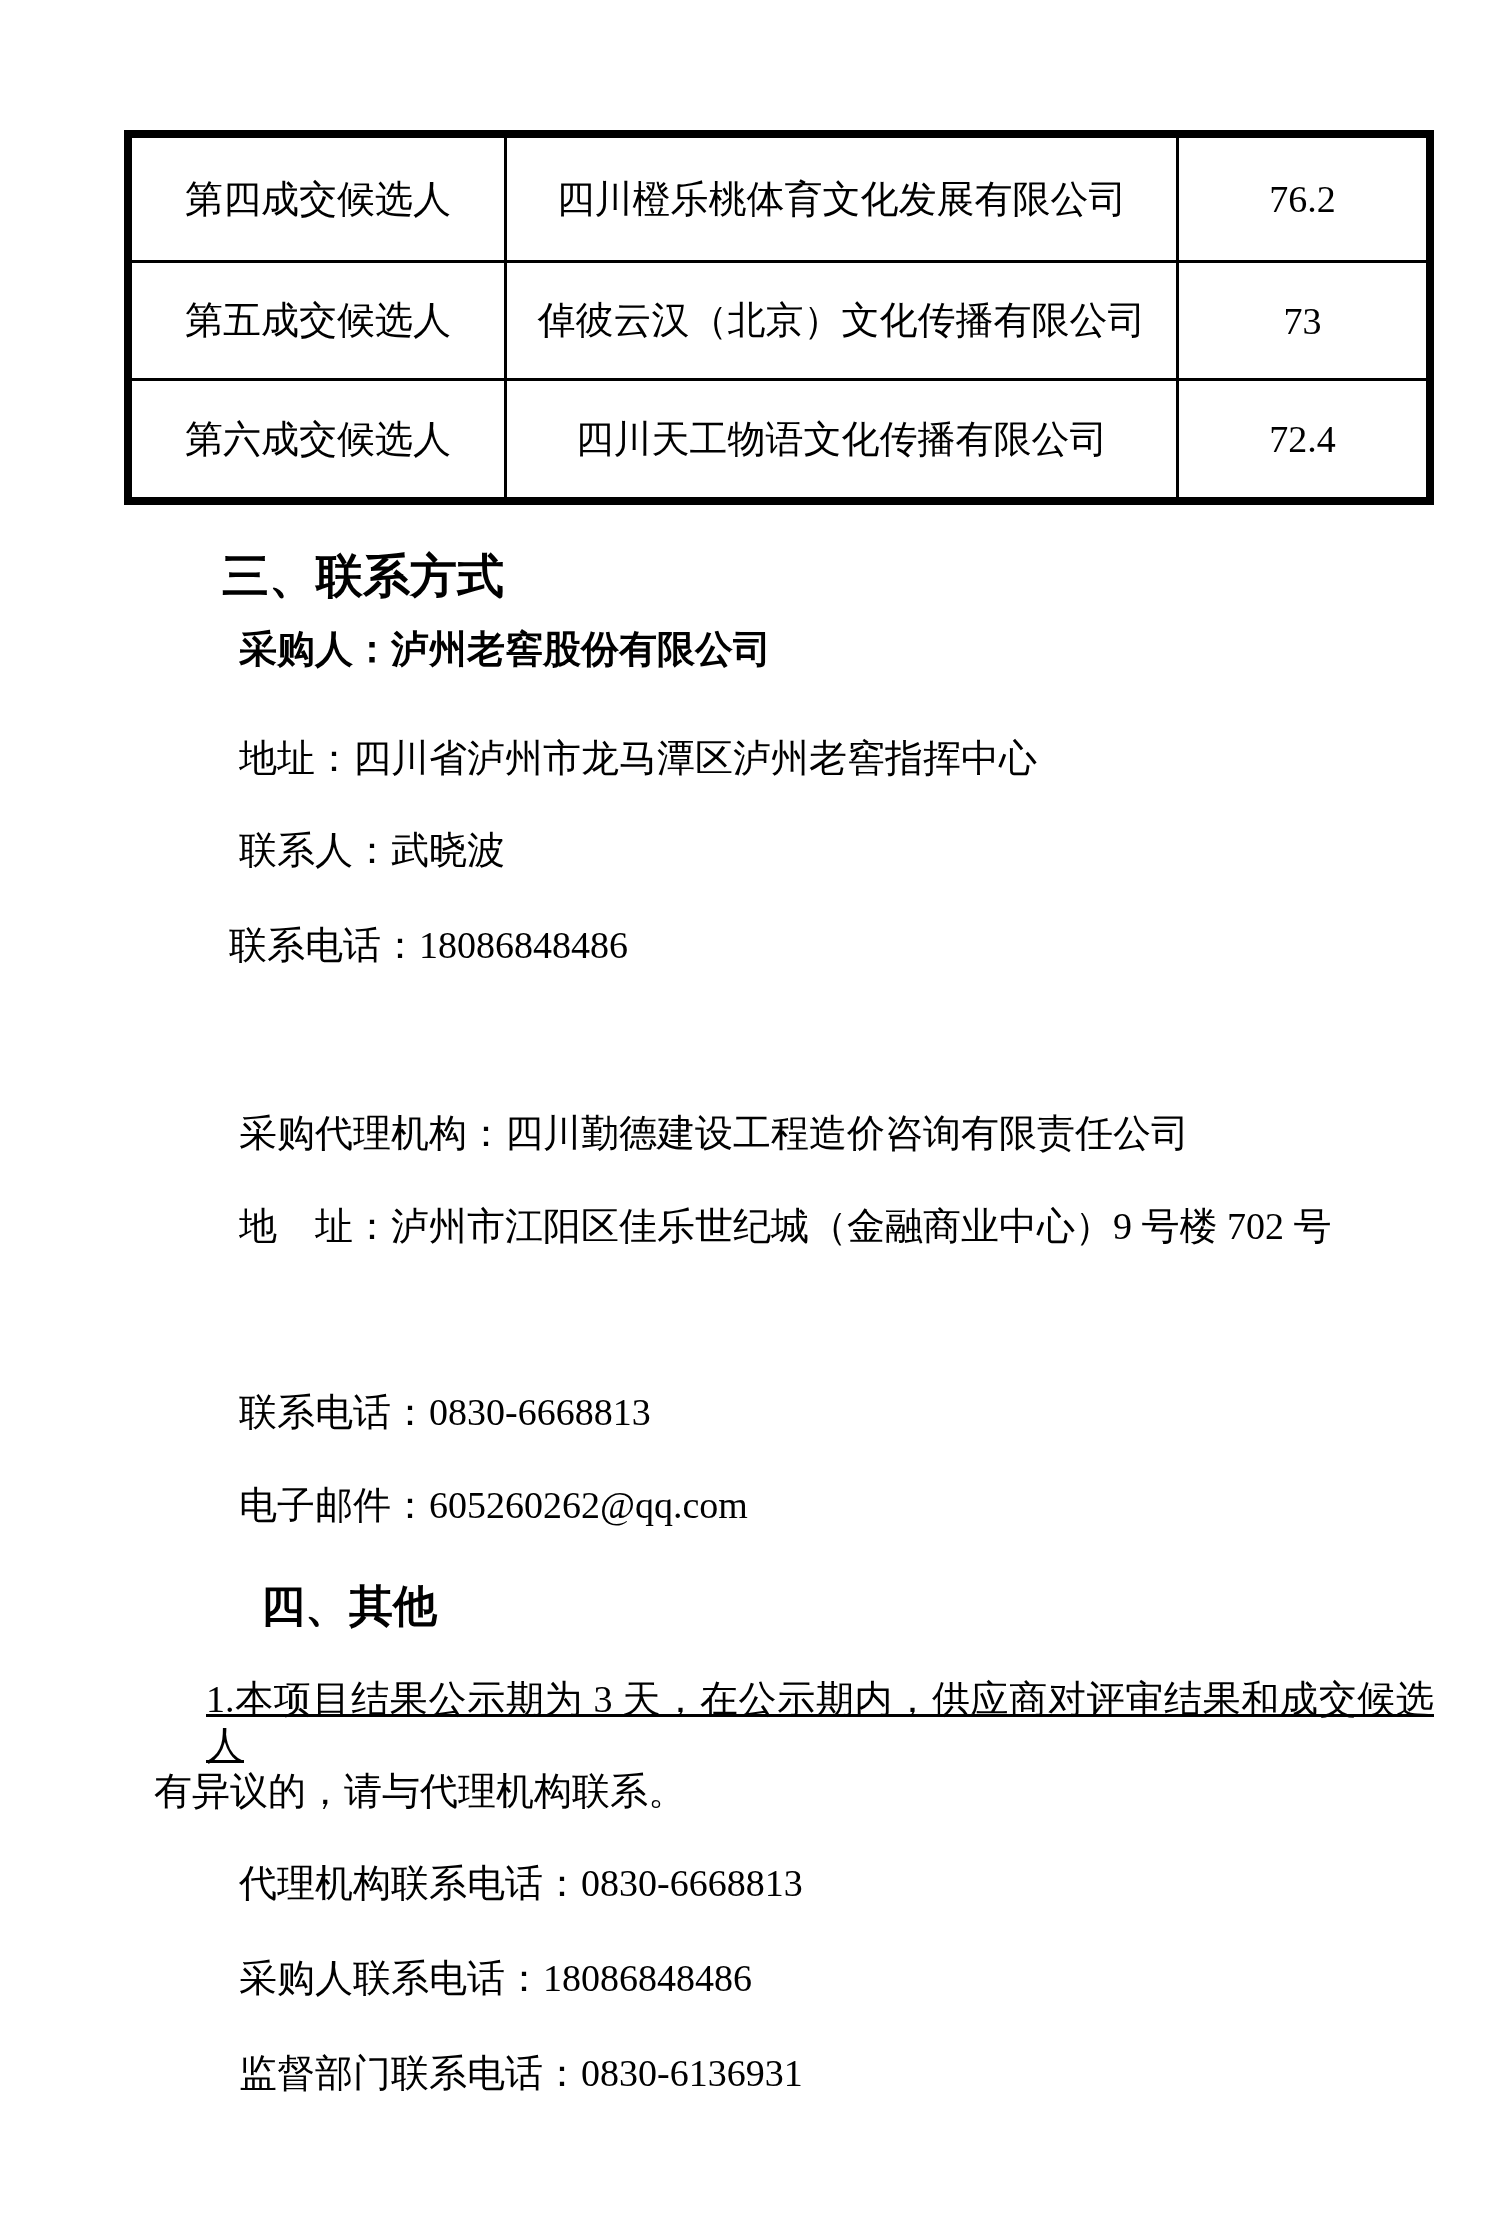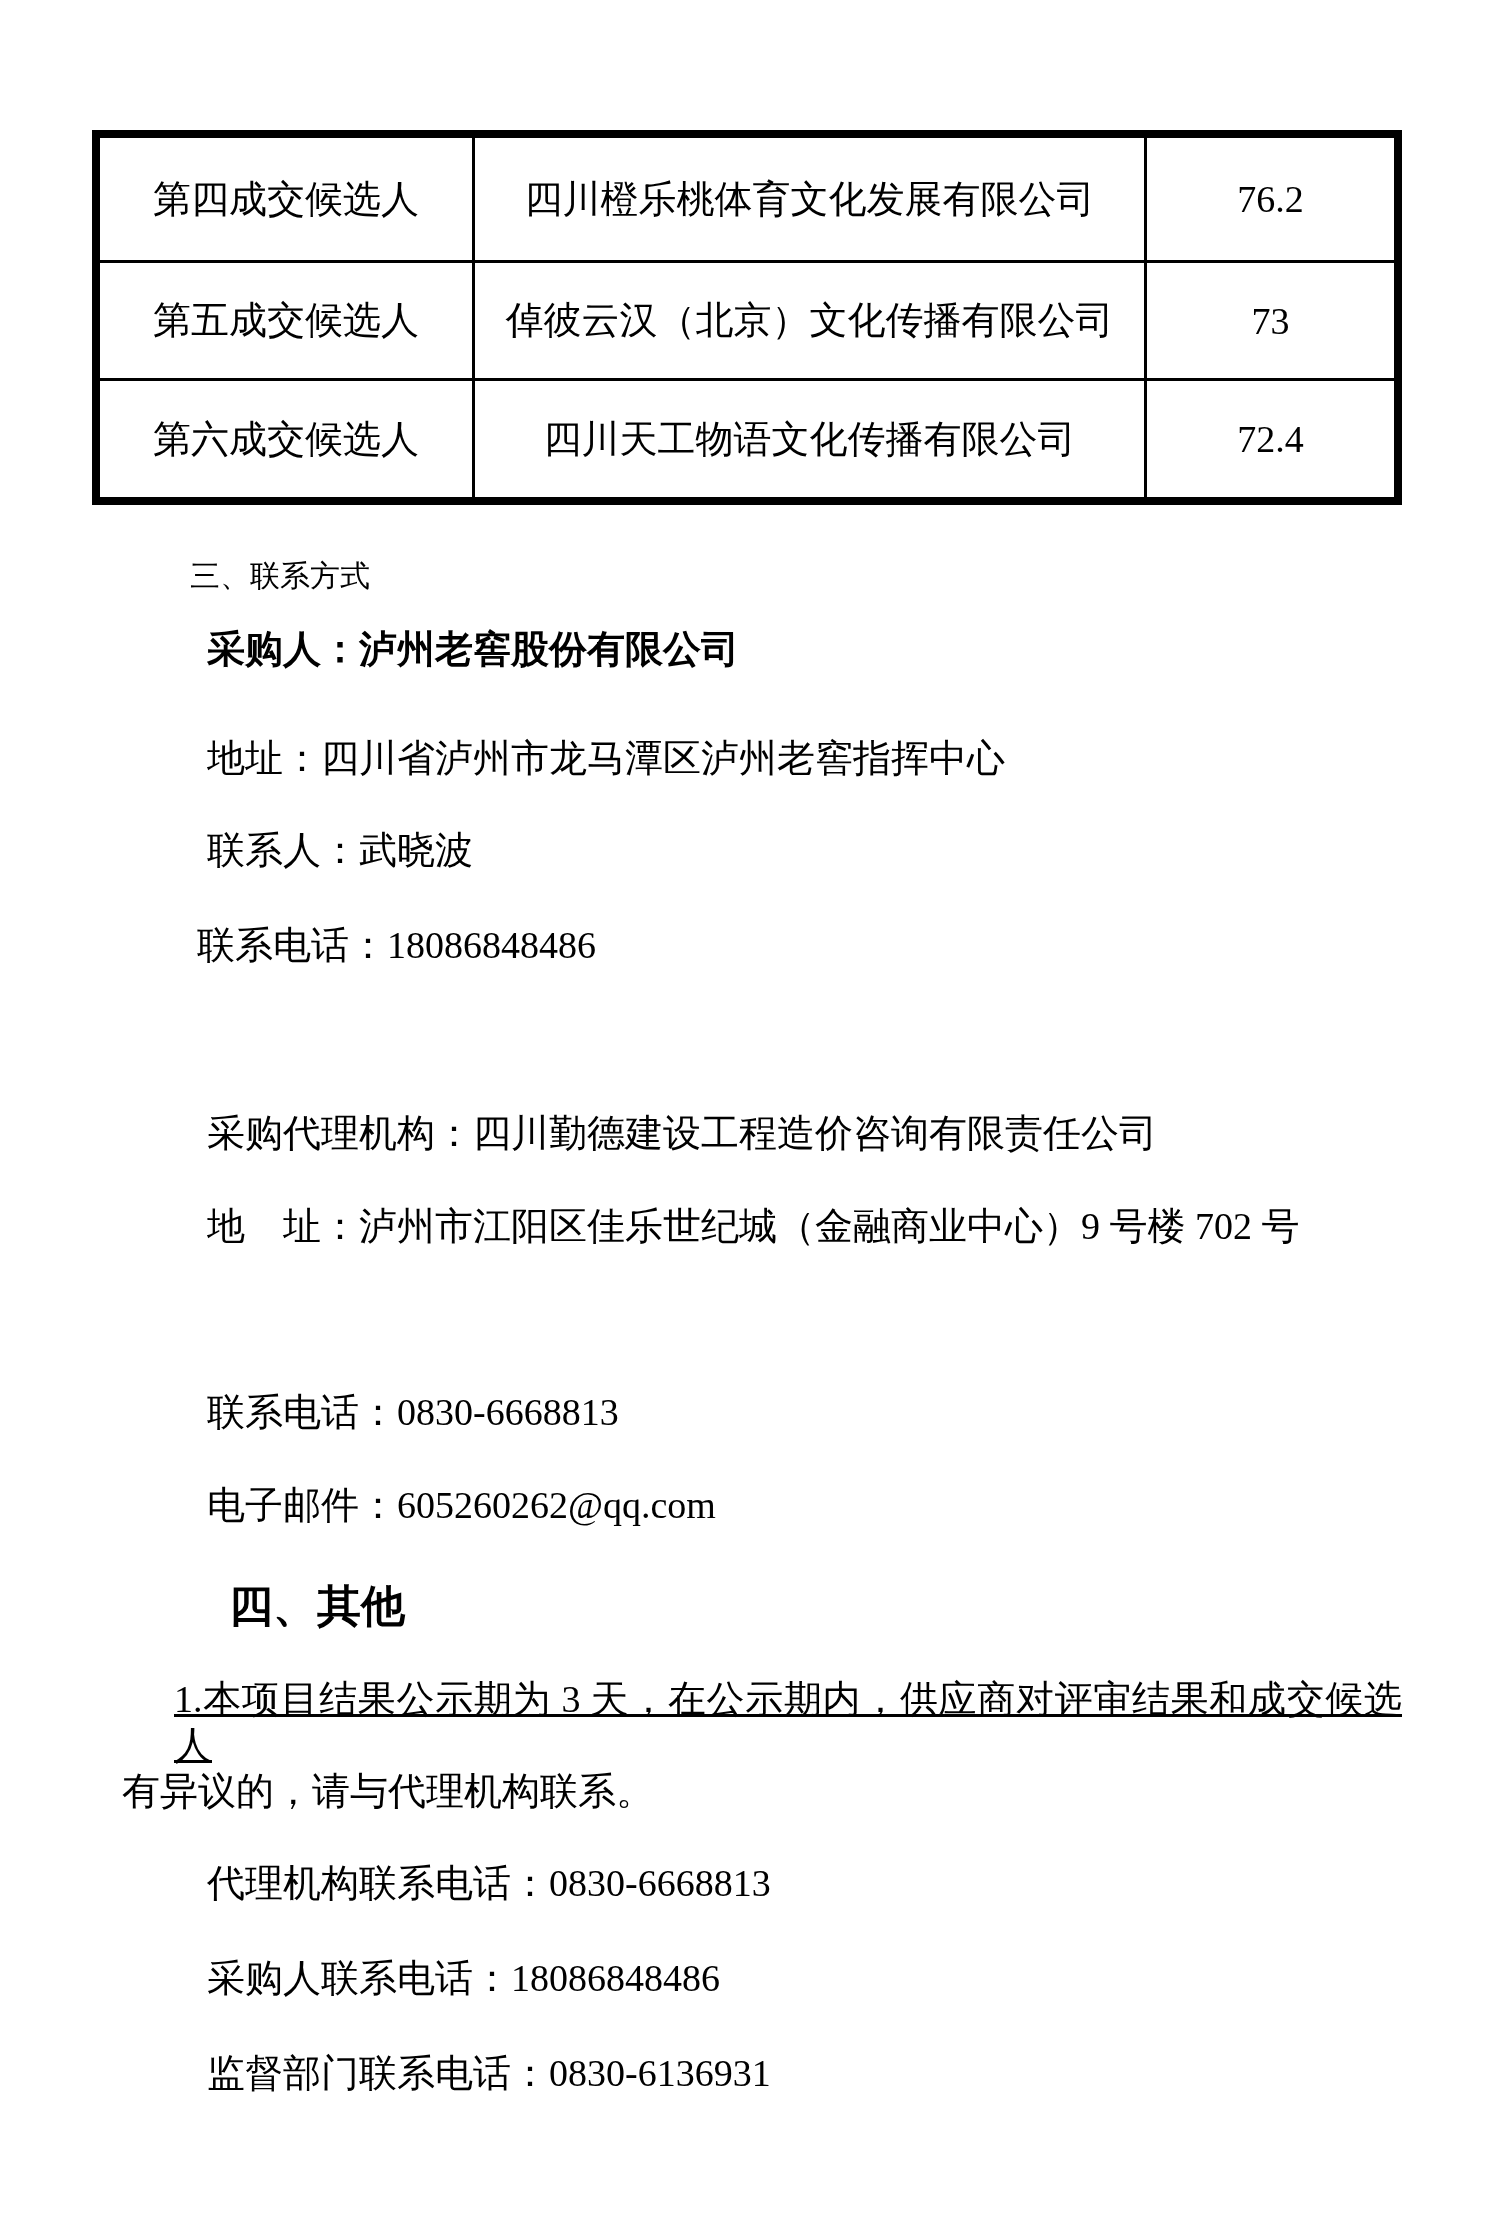--- a/index.html
+++ b/index.html
@@ -4,21 +4,21 @@
 <style>
   html,body{margin:0;padding:0;}
   body{
     width:1500px;height:2235px;
     background:#ffffff;
     font-family:"Liberation Serif","DejaVu Serif",serif;
     color:#000000;
     position:relative;
     overflow:hidden;
   }
-  .page{position:absolute;inset:0;}
+  .page{position:absolute;inset:0;margin-left:32px;}
 
   
   .result-table{
     position:absolute;left:92px;top:130px;
     width:1310px;height:375px;
     border:8px solid #000;
     box-sizing:border-box;
     display:grid;
     grid-template-columns:375px 672px 1fr;
     grid-template-rows:125px 118px 1fr;
@@ -34,21 +34,21 @@
   .cell.r-bottom{border-bottom:3px solid #000;}
 
   
   .line{
     position:absolute;
     font-size:38px;
     line-height:46px;
     white-space:nowrap;
   }
   .bold{font-weight:bold;}
-  .h-sec{font-size:30px;font-weight:normal;text-align:right;}
+  .h-sec{font-size:47px;font-weight:bold;text-align:right;}
   .h-sec-big{font-size:44px;font-weight:bold;line-height:52px;}
   .para-justify{
     white-space:normal;
     width:1228px;
     text-align:justify;
     text-align-last:justify;
   }
 </style>
 </head>
 <body>

